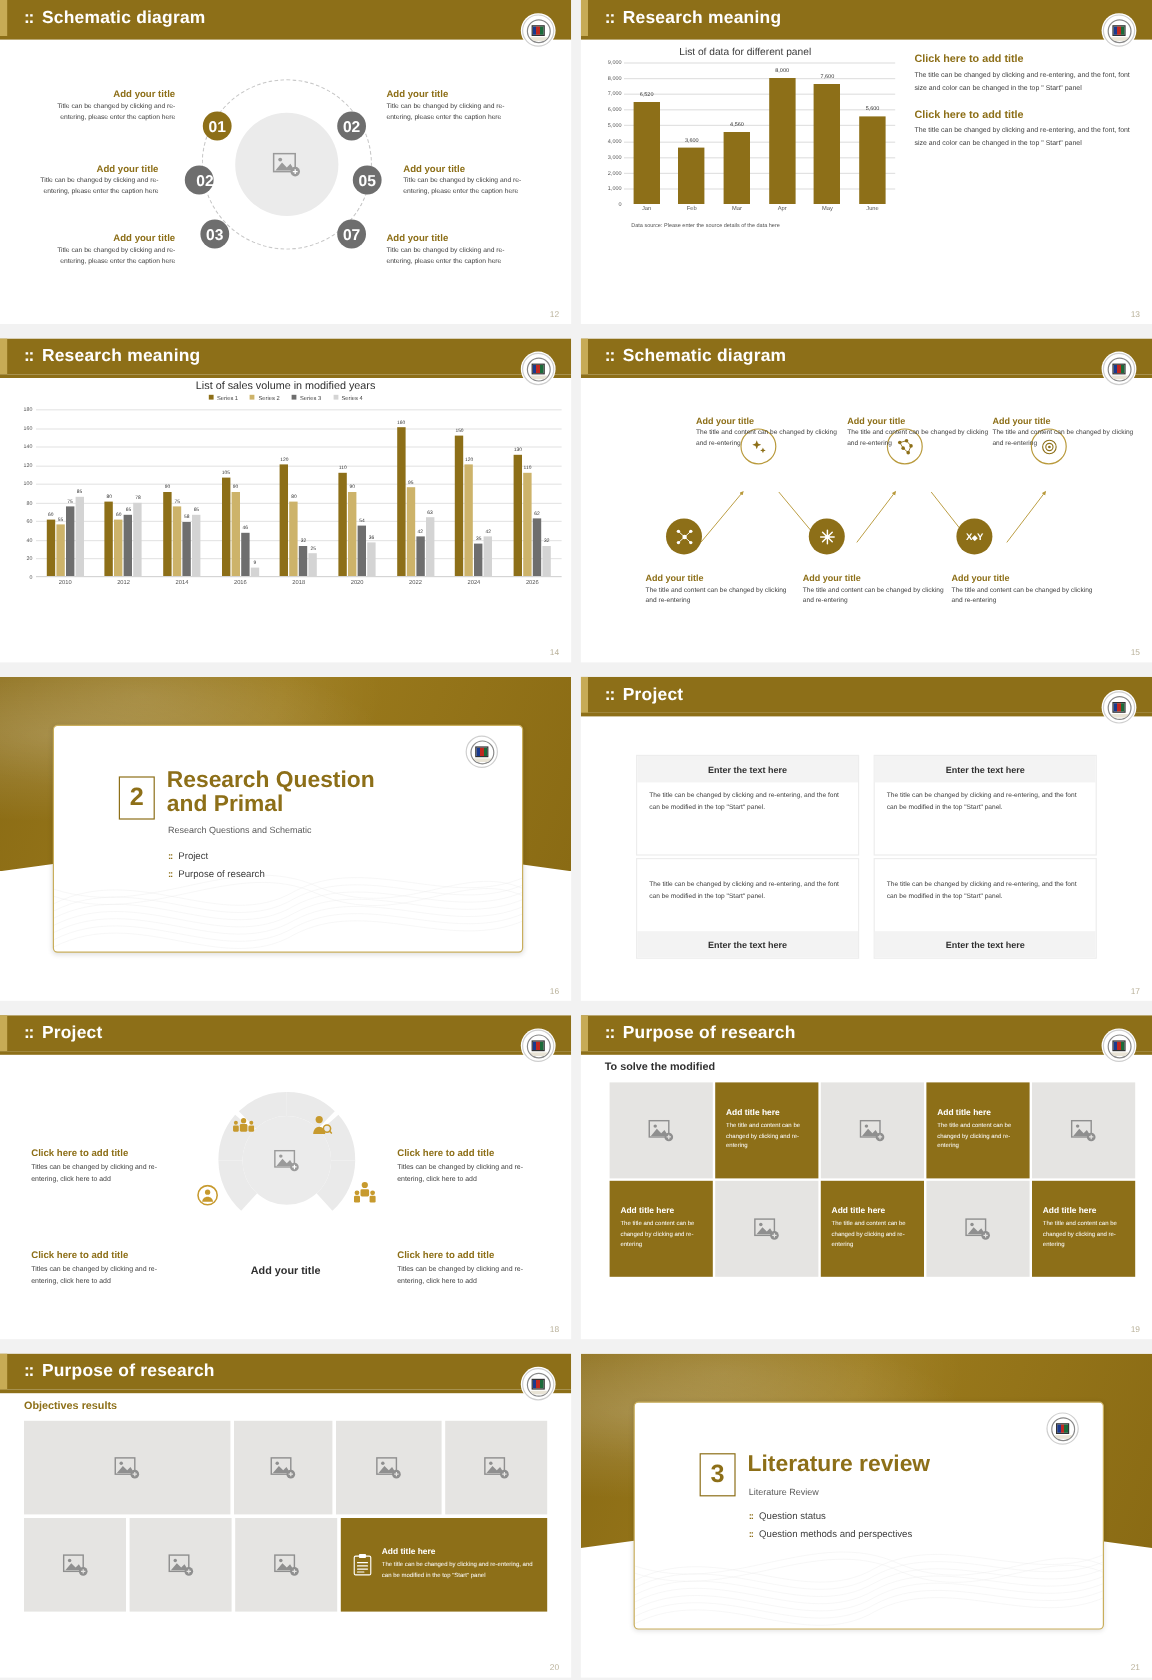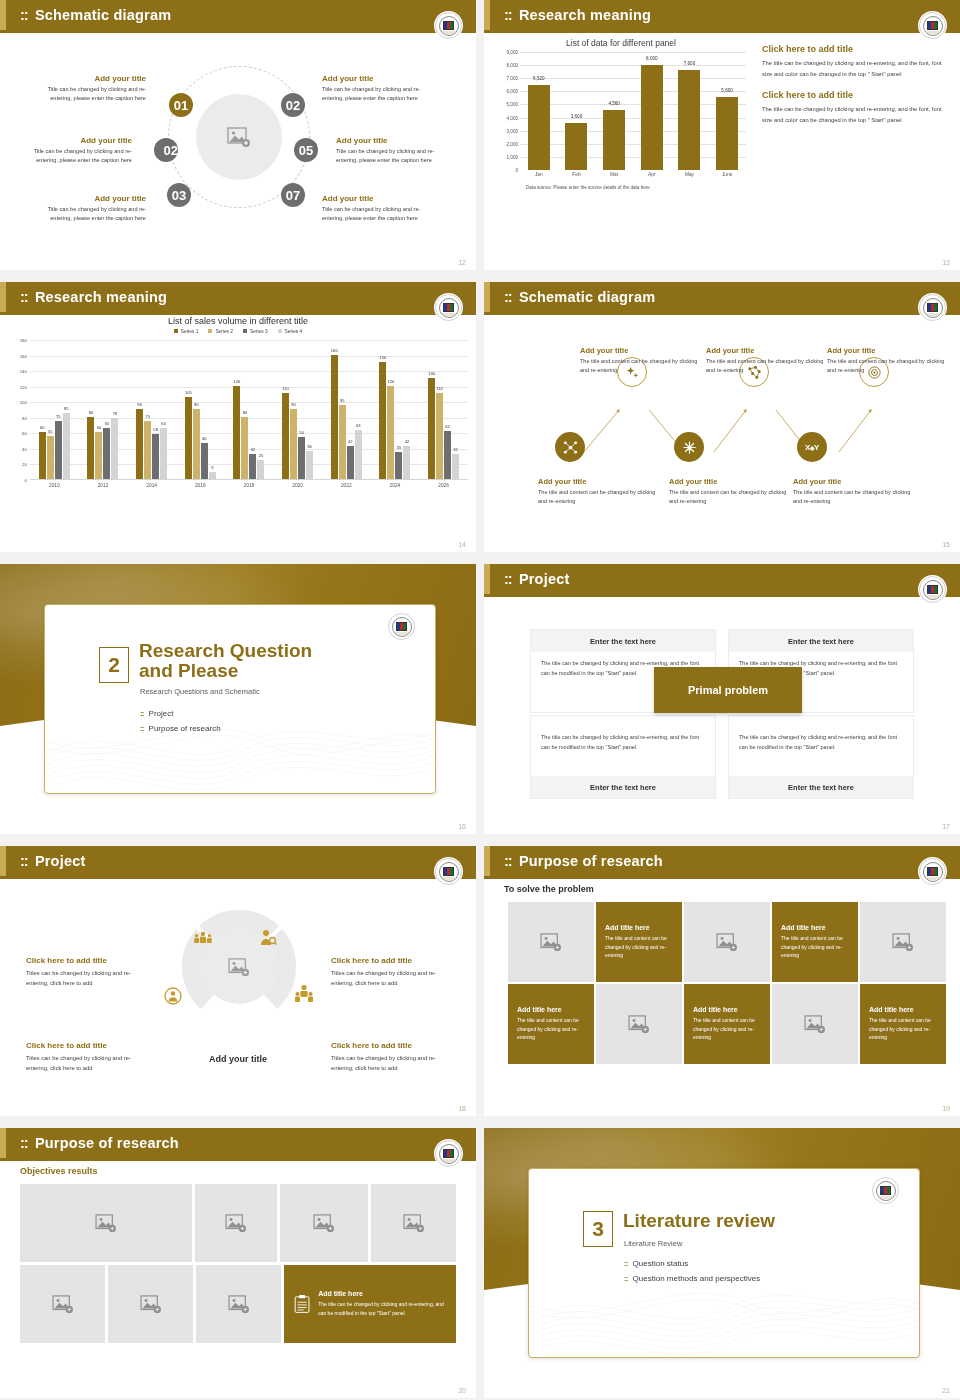--- a/index.html
+++ b/index.html
@@ -308,21 +308,21 @@
       <div class="title"><span class="dots">::</span> <span>Research meaning</span></div>
     </div>
     <div class="seal">
         <div class="inner">
           <div class="shield"></div>
           <div class="band"></div>
         </div>
       </div>
 
     <div class="chart14">
-      <div class="c14-title">List of sales volume in different title</div>
+      <div class="c14-title">List of sales volume in modified years</div>
       <div class="c14-leg" id="c14leg">
           <span><i style="background: rgb(141, 111, 24);"></i><span>Series 1</span></span>
           <span><i style="background: rgb(205, 179, 106);"></i><span>Series 2</span></span>
           <span><i style="background: rgb(110, 110, 110);"></i><span>Series 3</span></span>
           <span><i style="background: rgb(212, 212, 212);"></i><span>Series 4</span></span>
         </div>
       <div class="c14-plot">
         <div class="c14-grid" id="c14grid">
             <div style="position: absolute; left: 0px; right: 0px; height: 1px; background: rgb(230, 230, 230); top: 124.444px;"></div>
             <div style="position: absolute; left: 0px; right: 0px; height: 1px; background: rgb(230, 230, 230); top: 108.889px;"></div>
@@ -609,21 +609,21 @@
       </svg>
       <div class="seal" style="right:20px;top:8px;">
           <div class="inner">
             <div class="shield"></div>
             <div class="band"></div>
           </div>
         </div>
       <div class="div-num" style="left:54px;top:42px;">2</div>
       <div class="div-h" style="left:94px;top:36px;">
         <span>Research Question</span><br>
-        <span>and Please</span>
+        <span>and Primal</span>
       </div>
       <div class="div-sub" style="left:95px;top:82px;">Research Questions and Schematic</div>
       <div class="div-list" style="left:95px;top:102px;">
         <div><b>::</b> <span>Project</span></div>
         <div><b>::</b> <span>Purpose of research</span></div>
       </div>
     </div>
     <div class="page-no">16</div>
   </div>
 
@@ -648,21 +648,20 @@
       <div class="q-body">The title can be changed by clicking and re-entering, and the font can be modified in the top "Start" panel.</div>
     </div>
     <div class="q-box" style="left:46px;top:151px;">
       <div class="q-body" style="padding-top:17px;">The title can be changed by clicking and re-entering, and the font can be modified in the top "Start" panel.</div>
       <div class="q-head" style="position:absolute;left:0;right:0;bottom:0;">Enter the text here</div>
     </div>
     <div class="q-box" style="left:244px;top:151px;">
       <div class="q-body" style="padding-top:17px;">The title can be changed by clicking and re-entering, and the font can be modified in the top "Start" panel.</div>
       <div class="q-head" style="position:absolute;left:0;right:0;bottom:0;">Enter the text here</div>
     </div>
-    <div class="q-center">Primal problem</div>
     <div class="page-no">17</div>
   </div>
 
   <div class="slide">
     <div class="hdr">
       <div class="accent"></div>
       <div class="title"><span class="dots">::</span> <span>Project</span></div>
     </div>
     <div class="seal">
         <div class="inner">
@@ -759,21 +758,21 @@
     <div class="hdr">
       <div class="accent"></div>
       <div class="title"><span class="dots">::</span> <span>Purpose of research</span></div>
     </div>
     <div class="seal">
         <div class="inner">
           <div class="shield"></div>
           <div class="band"></div>
         </div>
       </div>
-    <div class="sect-lbl dark">To solve the problem</div>
+    <div class="sect-lbl dark">To solve the modified</div>
 
     <div class="tiles" style="left:24px;top:56px;grid-template-columns:repeat(5,86px);grid-template-rows:80px 80px;">
       <div class="tile grey">
           <svg width="22" height="19" viewBox="0 0 24 21">
             <rect x="1" y="1" width="18" height="15" fill="none" stroke="#8f8f8f" stroke-width="1.3"></rect>
             <circle cx="6.5" cy="6" r="1.6" fill="#8f8f8f"></circle>
             <path d="M2.5 15 L8 8.5 L12 12.5 L15 9.5 L18.5 15 Z" fill="#8f8f8f"></path>
             <circle cx="19" cy="16" r="4" fill="#8f8f8f"></circle>
             <path d="M19 14v4M17 16h4" stroke="#e5e4e2" stroke-width="1.1"></path>
           </svg>

